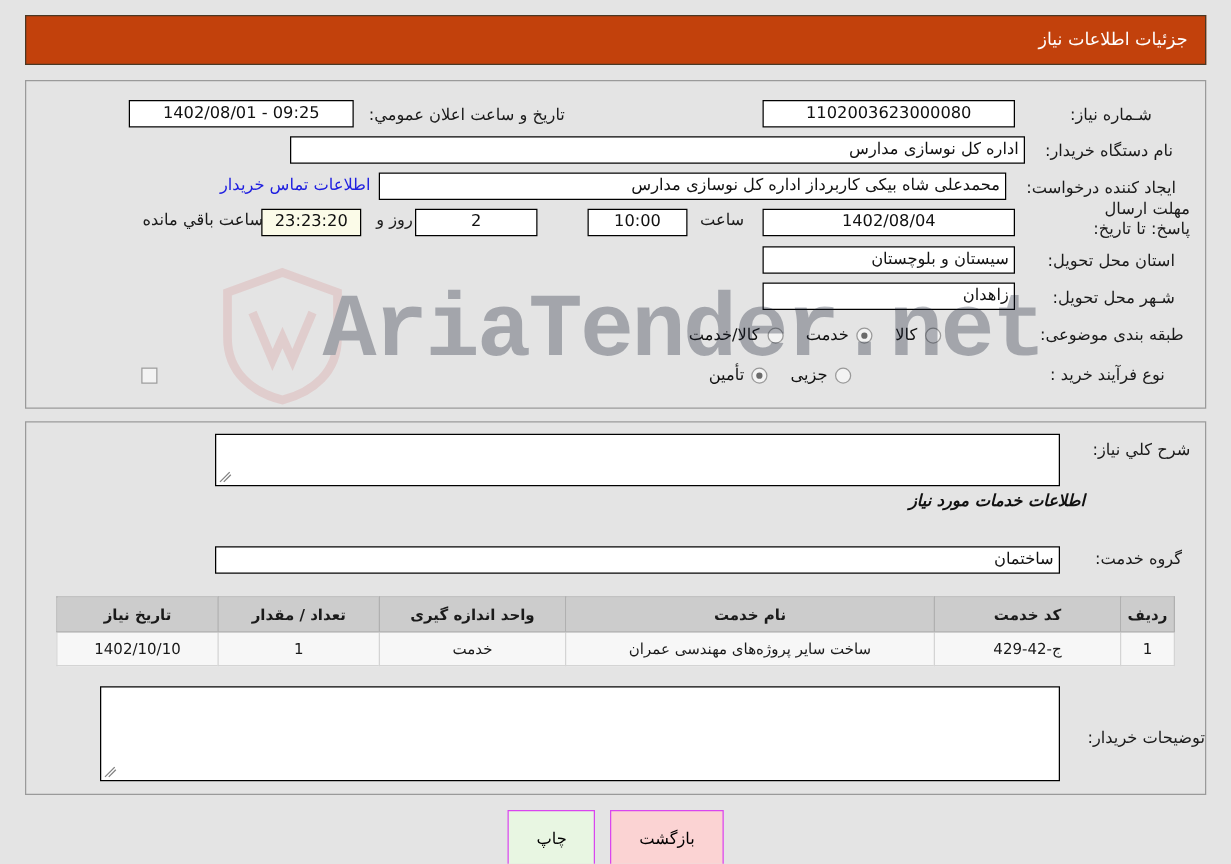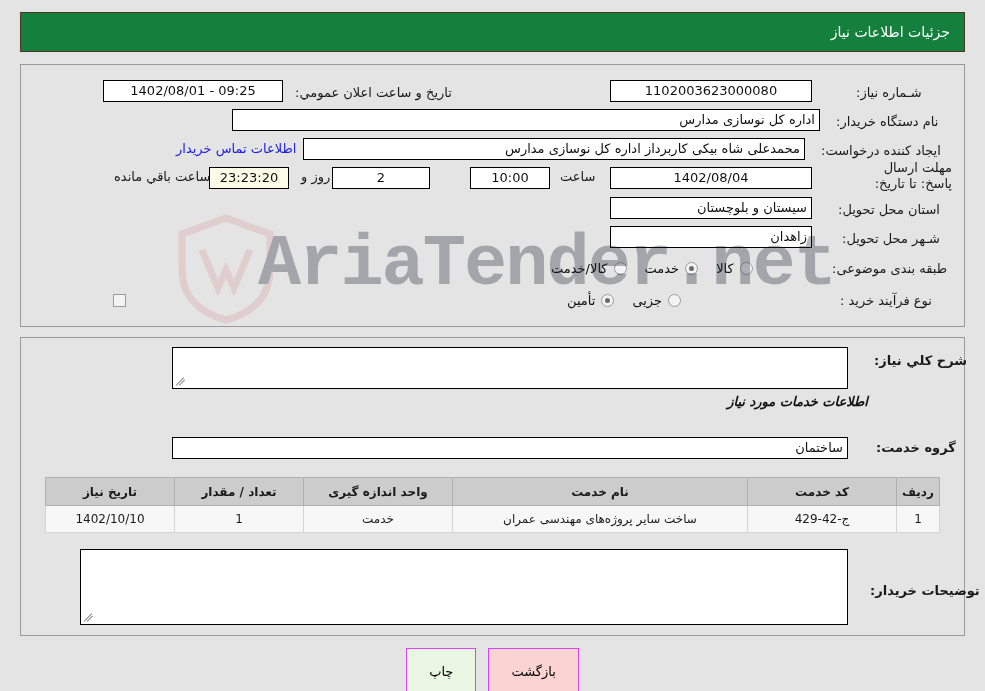--- a/index.html
+++ b/index.html
@@ -42,21 +42,21 @@
     left: 178px; top: 18px;
     width: 96px; height: 110px;
   }
 
   
   .titlebar {
     position: absolute;
     left: 20px; top: 12px;
     width: 945px;
     height: 40px;
-    background: #15803d;
+    background: #c2410c;
     border: 1px solid #4a3824;
     box-sizing: border-box;
     display: flex;
     align-items: center;
     justify-content: flex-start;
     padding: 0 14px;
     z-index: 2;
   }
   .titlebar .title {
     color: #ffffff;
@@ -80,21 +80,21 @@
     display: flex;
     align-items: center;
     height: 24px;
     white-space: nowrap;
   }
   .lbl {
     color: #1a1a1a;
     font-size: 13px;
     padding: 0 4px;
   }
-  .lbl-strong { font-weight: bold; }
+  .lbl-strong { font-weight: normal; }
   .fld {
     background: #ffffff;
     border: 1px solid #000000;
     box-sizing: border-box;
     height: 22px;
     line-height: 20px;
     font-size: 13px;
     padding: 0 4px;
     text-align: center;
     overflow: hidden;

